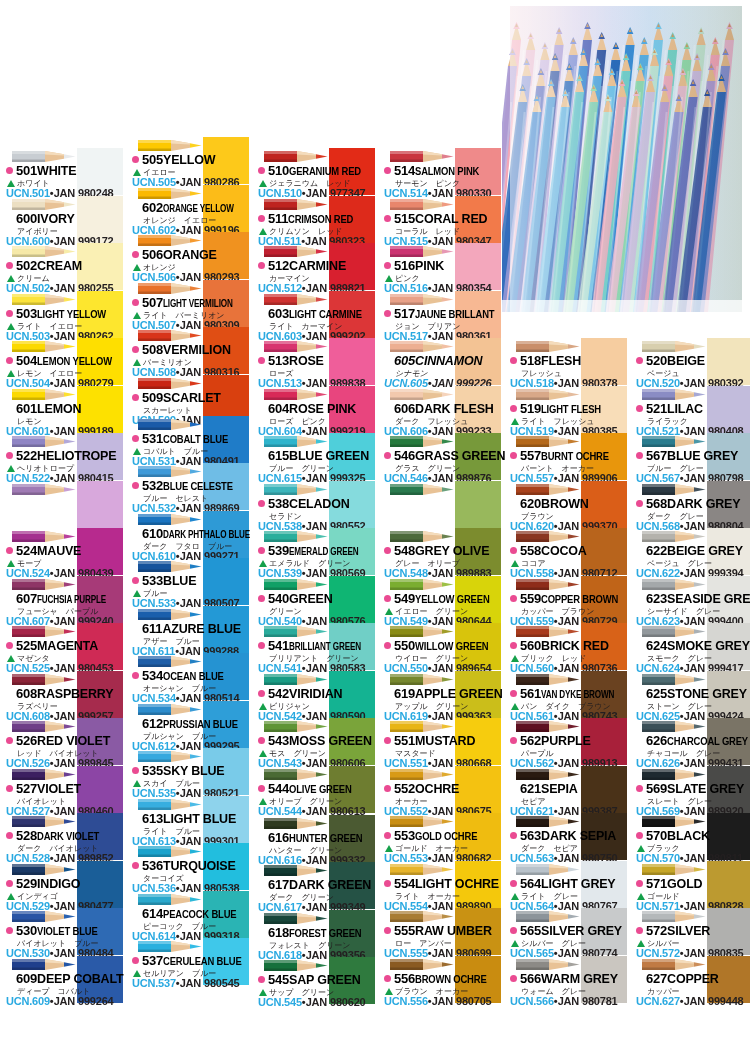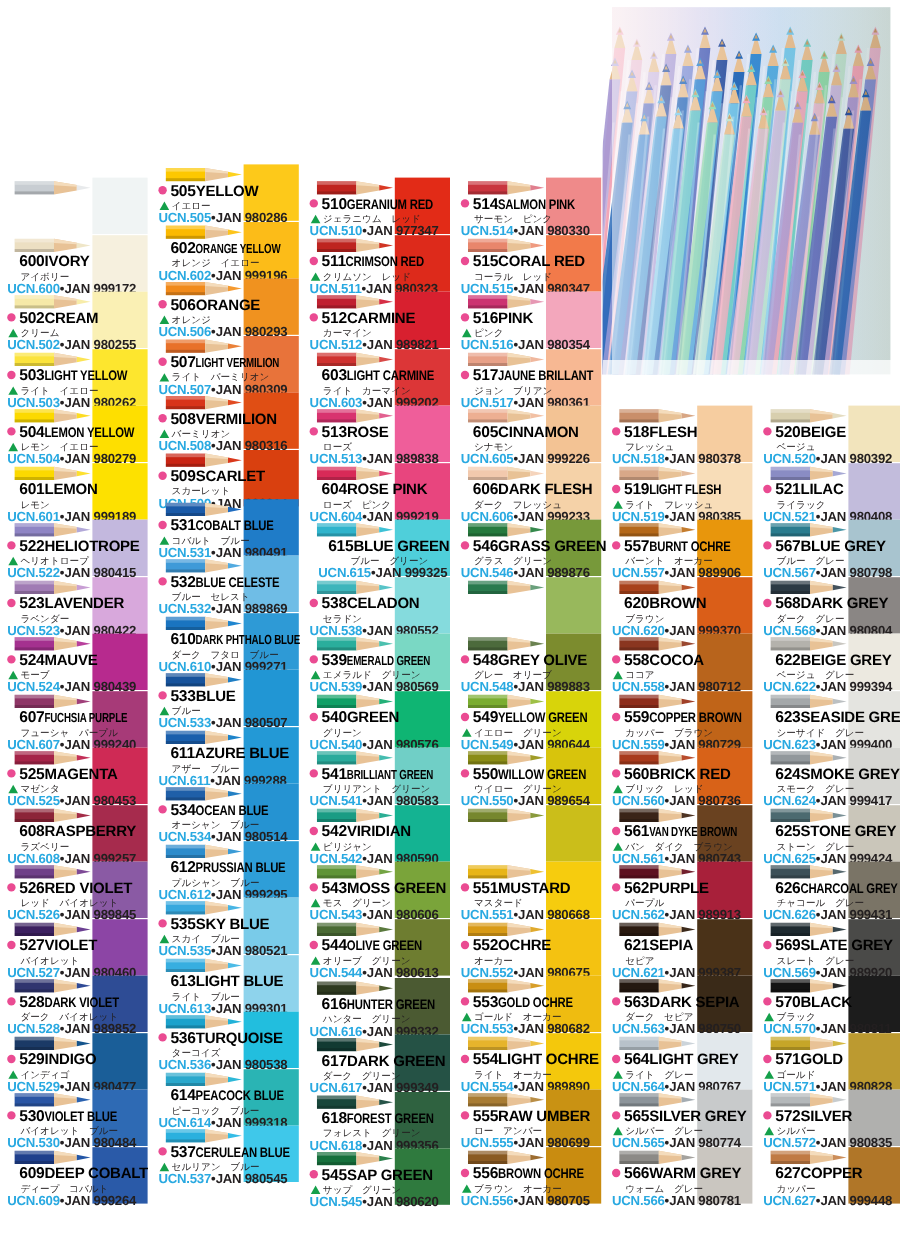--- a/index.html
+++ b/index.html
@@ -309,20 +309,25 @@
         <div class="cell" style="height: 47.5px;">
           <div class="pencil"><svg width="64" height="15" viewBox="0 0 64 15">
               <rect x="0" y="2" width="33" height="11" fill="#c8cdd2"></rect>
               <rect x="0" y="2" width="33" height="3" fill="#ffffff" opacity="0.30"></rect>
               <rect x="0" y="10.5" width="33" height="2.5" fill="#000000" opacity="0.18"></rect>
               <path d="M33 2 L52 5.2 L52 9.8 L33 13 Z" fill="#e8c296"></path>
               <path d="M33 2 L52 5.2 L52 6.6 L33 5.4 Z" fill="#f4dcbc"></path>
               <path d="M52 5.2 L63.5 7.5 L52 9.8 Z" fill="#e8eaec"></path>
             </svg></div>
           <div class="swatch" style="background: rgb(240, 244, 244);"></div>
+          <div class="info">
+            <div class="rowname"><span class="dot"></span><span class="num">501</span><span class="ename"> WHITE</span></div>
+            <div class="jrow"><span class="tri"></span><span class="jp">ホワイト</span></div>
+            <div class="crow"><span class="ucn">UCN.501</span><span class="bul">•</span><span class="jan">JAN 980248</span></div>
+          </div>
         </div>
         <div class="cell" style="height: 47.5px;">
           <div class="pencil"><svg width="64" height="15" viewBox="0 0 64 15">
               <rect x="0" y="2" width="33" height="11" fill="#ecdfc2"></rect>
               <rect x="0" y="2" width="33" height="3" fill="#ffffff" opacity="0.30"></rect>
               <rect x="0" y="10.5" width="33" height="2.5" fill="#000000" opacity="0.18"></rect>
               <path d="M33 2 L52 5.2 L52 9.8 L33 13 Z" fill="#e8c296"></path>
               <path d="M33 2 L52 5.2 L52 6.6 L33 5.4 Z" fill="#f4dcbc"></path>
               <path d="M52 5.2 L63.5 7.5 L52 9.8 Z" fill="#efe6c8"></path>
             </svg></div>
@@ -416,25 +421,20 @@
         <div class="cell" style="height: 47.5px;">
           <div class="pencil"><svg width="64" height="15" viewBox="0 0 64 15">
               <rect x="0" y="2" width="33" height="11" fill="#a07bb4"></rect>
               <rect x="0" y="2" width="33" height="3" fill="#ffffff" opacity="0.30"></rect>
               <rect x="0" y="10.5" width="33" height="2.5" fill="#000000" opacity="0.18"></rect>
               <path d="M33 2 L52 5.2 L52 9.8 L33 13 Z" fill="#e8c296"></path>
               <path d="M33 2 L52 5.2 L52 6.6 L33 5.4 Z" fill="#f4dcbc"></path>
               <path d="M52 5.2 L63.5 7.5 L52 9.8 Z" fill="#c89ed4"></path>
             </svg></div>
           <div class="swatch" style="background: rgb(216, 168, 220);"></div>
-          <div class="info">
-            <div class="rowname"><span class="dot"></span><span class="num">523</span><span class="ename"> LAVENDER</span></div>
-            <div class="jrow"><span class="tri off"></span><span class="jp">ラベンダー</span></div>
-            <div class="crow"><span class="ucn">UCN.523</span><span class="bul">•</span><span class="jan">JAN 980422</span></div>
-          </div>
         </div>
         <div class="cell" style="height: 47.5px;">
           <div class="pencil"><svg width="64" height="15" viewBox="0 0 64 15">
               <rect x="0" y="2" width="33" height="11" fill="#a4318f"></rect>
               <rect x="0" y="2" width="33" height="3" fill="#ffffff" opacity="0.30"></rect>
               <rect x="0" y="10.5" width="33" height="2.5" fill="#000000" opacity="0.18"></rect>
               <path d="M33 2 L52 5.2 L52 9.8 L33 13 Z" fill="#e8c296"></path>
               <path d="M33 2 L52 5.2 L52 6.6 L33 5.4 Z" fill="#f4dcbc"></path>
               <path d="M52 5.2 L63.5 7.5 L52 9.8 Z" fill="#b8409c"></path>
             </svg></div>
@@ -970,21 +970,21 @@
               <path d="M33 2 L52 5.2 L52 6.6 L33 5.4 Z" fill="#f4dcbc"></path>
               <path d="M52 5.2 L63.5 7.5 L52 9.8 Z" fill="#e04a74"></path>
             </svg></div>
           <div class="swatch" style="background: rgb(232, 69, 126);"></div>
           <div class="info">
             <div class="rowname"><span class="dot off"></span><span class="num">604</span><span class="ename"> ROSE PINK</span></div>
             <div class="jrow"><span class="tri off"></span><span class="jp">ローズ　ピンク</span></div>
             <div class="crow"><span class="ucn">UCN.604</span><span class="bul">•</span><span class="jan">JAN 999219</span></div>
           </div>
         </div>
-        <div class="cell" style="height: 47.5px; text-align: center;">
+        <div class="cell" style="height: 47.5px;">
           <div class="pencil"><svg width="64" height="15" viewBox="0 0 64 15">
               <rect x="0" y="2" width="33" height="11" fill="#2fb4cc"></rect>
               <rect x="0" y="2" width="33" height="3" fill="#ffffff" opacity="0.30"></rect>
               <rect x="0" y="10.5" width="33" height="2.5" fill="#000000" opacity="0.18"></rect>
               <path d="M33 2 L52 5.2 L52 9.8 L33 13 Z" fill="#e8c296"></path>
               <path d="M33 2 L52 5.2 L52 6.6 L33 5.4 Z" fill="#f4dcbc"></path>
               <path d="M52 5.2 L63.5 7.5 L52 9.8 Z" fill="#3fc2d6"></path>
             </svg></div>
           <div class="swatch" style="background: rgb(79, 207, 218);"></div>
           <div class="info">
@@ -1228,21 +1228,21 @@
               <path d="M33 2 L52 5.2 L52 6.6 L33 5.4 Z" fill="#f4dcbc"></path>
               <path d="M52 5.2 L63.5 7.5 L52 9.8 Z" fill="#f0b89e"></path>
             </svg></div>
           <div class="swatch" style="background: rgb(247, 184, 147);"></div>
           <div class="info">
             <div class="rowname"><span class="dot"></span><span class="num">517</span><span class="ename sq"> JAUNE BRILLANT</span></div>
             <div class="jrow"><span class="tri off"></span><span class="jp">ジョン　ブリアン</span></div>
             <div class="crow"><span class="ucn">UCN.517</span><span class="bul">•</span><span class="jan">JAN 980361</span></div>
           </div>
         </div>
-        <div class="cell" style="height: 47.5px;">
+        <div class="cell" style="height: 47.5px; font-style: italic;">
           <div class="pencil"><svg width="64" height="15" viewBox="0 0 64 15">
               <rect x="0" y="2" width="33" height="11" fill="#edaf92"></rect>
               <rect x="0" y="2" width="33" height="3" fill="#ffffff" opacity="0.30"></rect>
               <rect x="0" y="10.5" width="33" height="2.5" fill="#000000" opacity="0.18"></rect>
               <path d="M33 2 L52 5.2 L52 9.8 L33 13 Z" fill="#e8c296"></path>
               <path d="M33 2 L52 5.2 L52 6.6 L33 5.4 Z" fill="#f4dcbc"></path>
               <path d="M52 5.2 L63.5 7.5 L52 9.8 Z" fill="#f2c0a4"></path>
             </svg></div>
           <div class="swatch" style="background: rgb(243, 195, 148);"></div>
           <div class="info">
@@ -1345,20 +1345,25 @@
         <div class="cell" style="height: 47.5px;">
           <div class="pencil"><svg width="64" height="15" viewBox="0 0 64 15">
               <rect x="0" y="2" width="33" height="11" fill="#76872e"></rect>
               <rect x="0" y="2" width="33" height="3" fill="#ffffff" opacity="0.30"></rect>
               <rect x="0" y="10.5" width="33" height="2.5" fill="#000000" opacity="0.18"></rect>
               <path d="M33 2 L52 5.2 L52 9.8 L33 13 Z" fill="#e8c296"></path>
               <path d="M33 2 L52 5.2 L52 6.6 L33 5.4 Z" fill="#f4dcbc"></path>
               <path d="M52 5.2 L63.5 7.5 L52 9.8 Z" fill="#8a9a3c"></path>
             </svg></div>
           <div class="swatch" style="background: rgb(203, 190, 26);"></div>
+          <div class="info">
+            <div class="rowname"><span class="dot off"></span><span class="num">619</span><span class="ename"> APPLE GREEN</span></div>
+            <div class="jrow"><span class="tri off"></span><span class="jp">アップル　グリーン</span></div>
+            <div class="crow"><span class="ucn">UCN.619</span><span class="bul">•</span><span class="jan">JAN 999363</span></div>
+          </div>
         </div>
         <div class="cell" style="height: 47.5px;">
           <div class="pencil"><svg width="64" height="15" viewBox="0 0 64 15">
               <rect x="0" y="2" width="33" height="11" fill="#e8b516"></rect>
               <rect x="0" y="2" width="33" height="3" fill="#ffffff" opacity="0.30"></rect>
               <rect x="0" y="10.5" width="33" height="2.5" fill="#000000" opacity="0.18"></rect>
               <path d="M33 2 L52 5.2 L52 9.8 L33 13 Z" fill="#e8c296"></path>
               <path d="M33 2 L52 5.2 L52 6.6 L33 5.4 Z" fill="#f4dcbc"></path>
               <path d="M52 5.2 L63.5 7.5 L52 9.8 Z" fill="#eec030"></path>
             </svg></div>

